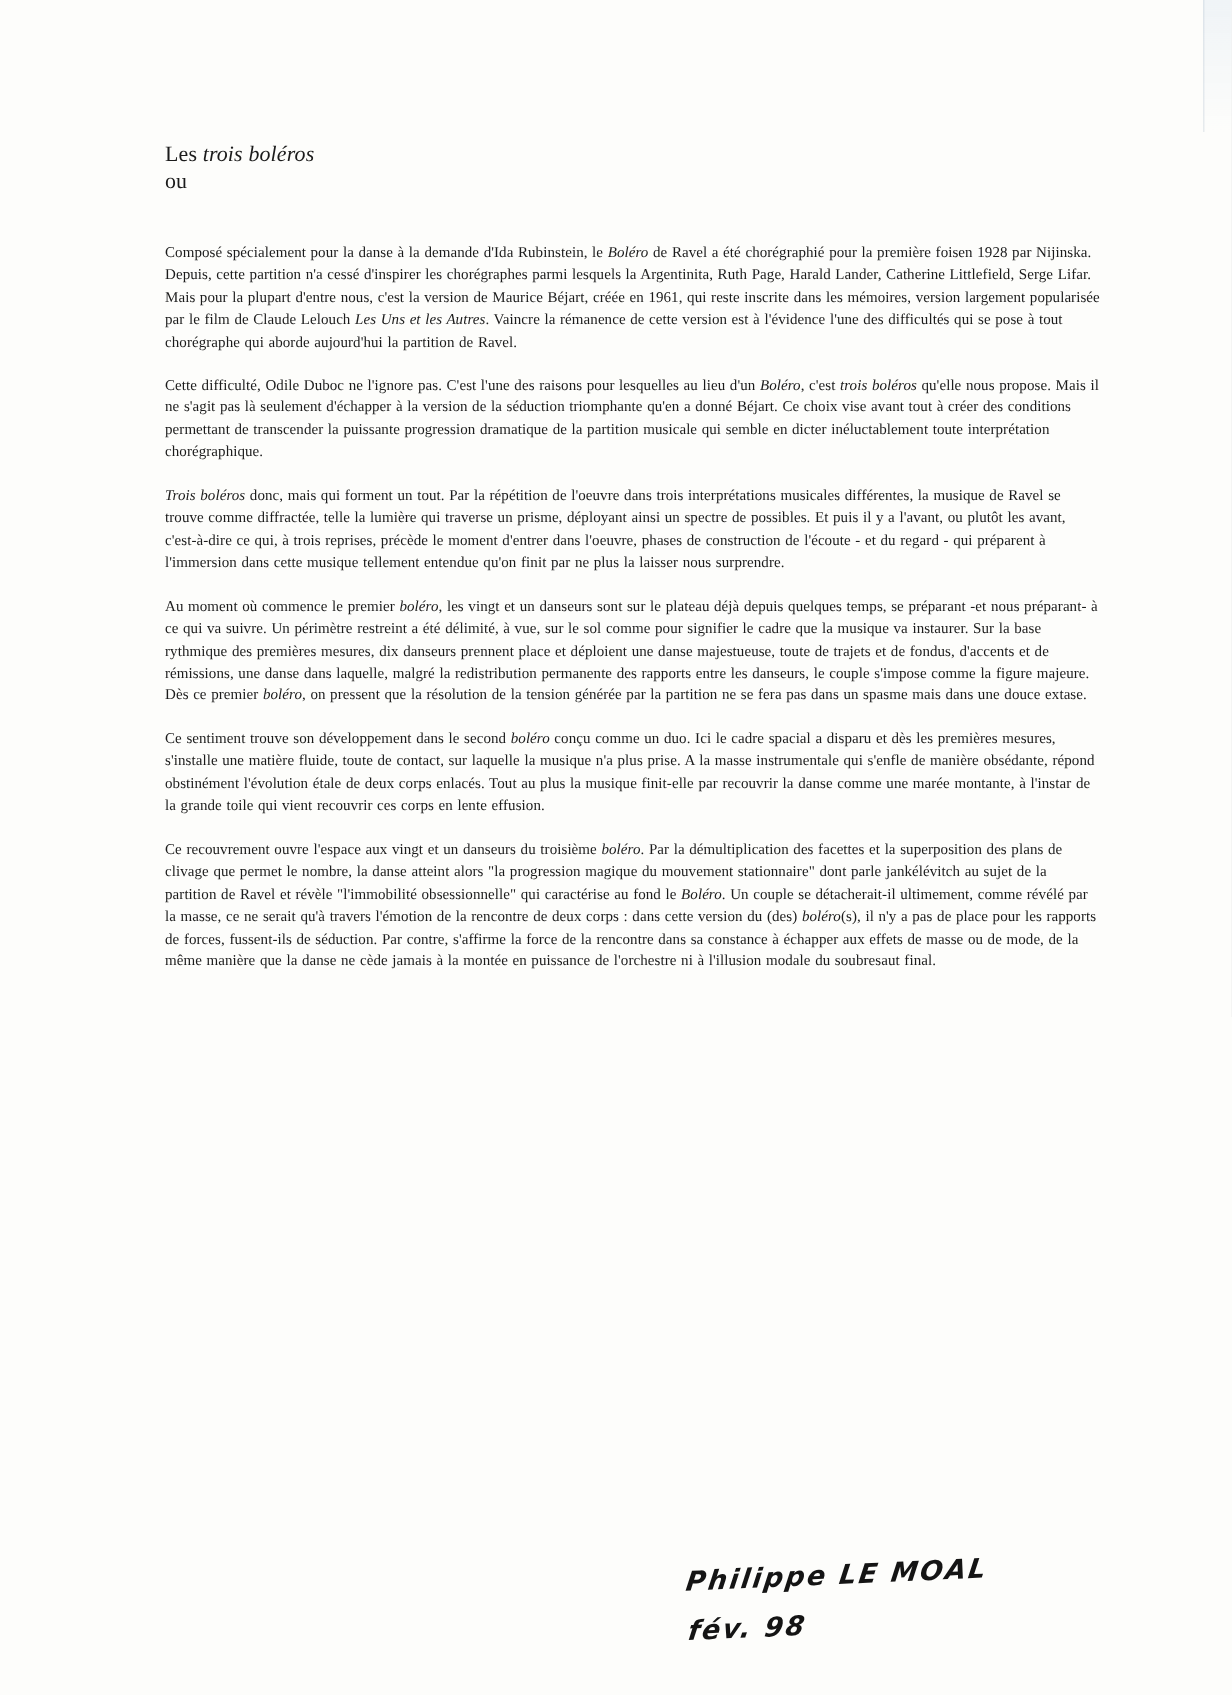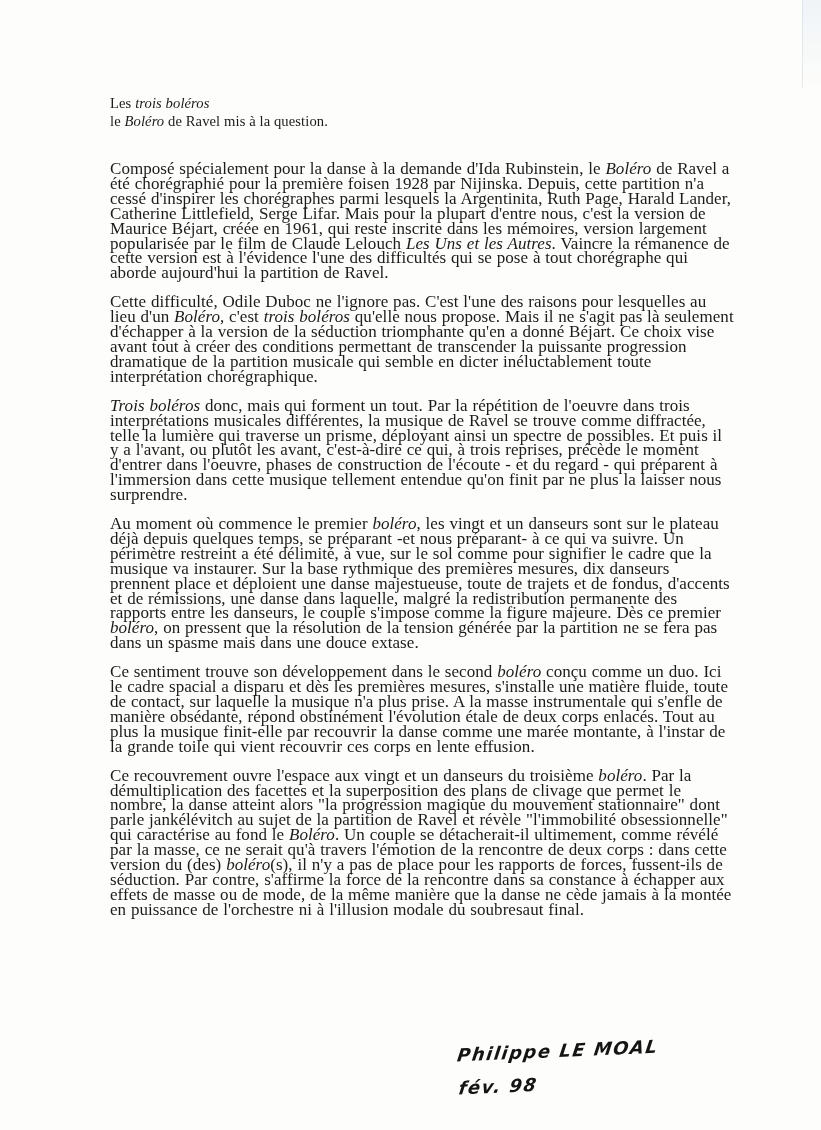--- a/index.html
+++ b/index.html
@@ -38,21 +38,21 @@
     margin: 0 0 32px 0;
   }
   .title-line {
     margin: 0;
     font-size: 14.6px;
     line-height: 18px;
     letter-spacing: 0.1px;
   }
   .para {
     margin: 0 16px 14px 0;
-    font-size: 17px;
+    font-size: 10px;
     line-height: 14.9px;
     letter-spacing: 0.05px;
     text-align: left;
     word-spacing: 0.5px;
   }
   .it {
     font-style: italic;
   }
   .signature {
     position: absolute;
@@ -81,21 +81,21 @@
 </style>
 </head>
 <body>
 
 <div class="page">
   <div class="scan-edge"></div>
 
   <div class="content">
     <div class="title-block">
         <p class="title-line"><span>Les </span><span class="it">trois boléros</span></p>
-        <p class="title-line"><span>le </span><span class="it">Boléro</span><span> de Ravel mis à la question.</span></p>
+        <p class="title-line"><span>ou</span></p>
       </div>
     <div class="body-block">
         <p class="para"><span>Composé spécialement pour la danse à la demande d'Ida Rubinstein, le </span><span class="it">Boléro</span><span> de Ravel a été chorégraphié pour la première foisen 1928 par Nijinska. Depuis, cette partition n'a cessé d'inspirer les chorégraphes parmi lesquels la Argentinita, Ruth Page, Harald Lander, Catherine Littlefield, Serge Lifar. Mais pour la plupart d'entre nous, c'est la version de Maurice Béjart, créée en 1961, qui reste inscrite dans les mémoires, version largement popularisée par le film de Claude Lelouch </span><span class="it">Les Uns et les Autres</span><span>. Vaincre la rémanence de cette version est à l'évidence l'une des difficultés qui se pose à tout chorégraphe qui aborde aujourd'hui la partition de Ravel.</span></p>
         <p class="para"><span>Cette difficulté,  Odile Duboc ne l'ignore pas. C'est l'une des raisons pour lesquelles au lieu d'un </span><span class="it">Boléro</span><span>, c'est </span><span class="it">trois boléros</span><span>  qu'elle nous propose. Mais il ne s'agit pas là seulement d'échapper à la version de la séduction triomphante qu'en a donné Béjart. Ce choix vise avant tout à créer des conditions permettant de transcender la puissante progression dramatique de la partition musicale qui semble en dicter inéluctablement toute interprétation chorégraphique.</span></p>
         <p class="para"><span class="it">Trois boléros</span><span>  donc, mais qui forment un tout. Par la répétition de l'oeuvre dans trois interprétations musicales différentes, la musique de Ravel se trouve comme diffractée, telle la lumière qui traverse un prisme, déployant ainsi un spectre de possibles. Et puis il y a l'avant, ou plutôt les avant, c'est-à-dire ce qui, à trois reprises, précède le moment d'entrer dans l'oeuvre, phases de construction de l'écoute - et du regard - qui préparent à l'immersion dans cette musique tellement entendue qu'on finit par ne plus la laisser nous surprendre.</span></p>
         <p class="para"><span>Au  moment où commence le premier </span><span class="it">boléro</span><span>, les vingt et un danseurs sont sur le plateau déjà depuis quelques temps, se préparant -et nous préparant- à ce qui va suivre. Un  périmètre restreint a été délimité, à vue, sur le sol comme pour signifier le cadre que la musique va instaurer. Sur la base rythmique des premières mesures, dix danseurs prennent place et déploient une danse majestueuse, toute de trajets et de fondus, d'accents et de rémissions, une danse dans laquelle, malgré la redistribution permanente des rapports entre les danseurs, le couple s'impose comme la figure majeure. Dès ce premier </span><span class="it">boléro</span><span>, on pressent que la résolution de la tension générée par la partition ne se fera pas dans un spasme mais dans une douce extase.</span></p>
         <p class="para"><span>Ce sentiment trouve son développement dans le second </span><span class="it">boléro</span><span> conçu comme un duo. Ici le cadre spacial a disparu et dès les premières mesures, s'installe une matière fluide, toute de contact, sur laquelle la musique n'a plus prise. A la masse instrumentale qui s'enfle de manière obsédante, répond obstinément l'évolution étale de deux corps enlacés. Tout au plus la musique finit-elle par recouvrir la danse comme une marée montante, à l'instar de la grande toile qui vient recouvrir ces corps en lente effusion.</span></p>
         <p class="para"><span>Ce recouvrement ouvre l'espace aux vingt et un danseurs du troisième </span><span class="it">boléro</span><span>. Par la démultiplication des facettes et la superposition des plans de clivage que permet le nombre, la danse atteint alors "la progression magique du mouvement stationnaire" dont parle jankélévitch au sujet de la partition de Ravel et révèle "l'immobilité obsessionnelle" qui caractérise au fond le </span><span class="it">Boléro</span><span>. Un couple se détacherait-il ultimement, comme révélé par la masse, ce ne serait qu'à travers l'émotion de la rencontre de deux corps : dans cette version du (des) </span><span class="it">boléro</span><span>(s), il n'y a pas de place pour les rapports de forces, fussent-ils de séduction. Par contre, s'affirme la force de la rencontre dans sa constance à échapper aux effets de masse ou de mode, de la même manière que la danse ne cède jamais à la montée en puissance de l'orchestre ni à l'illusion modale du soubresaut final.</span></p>
       </div>
   </div>

